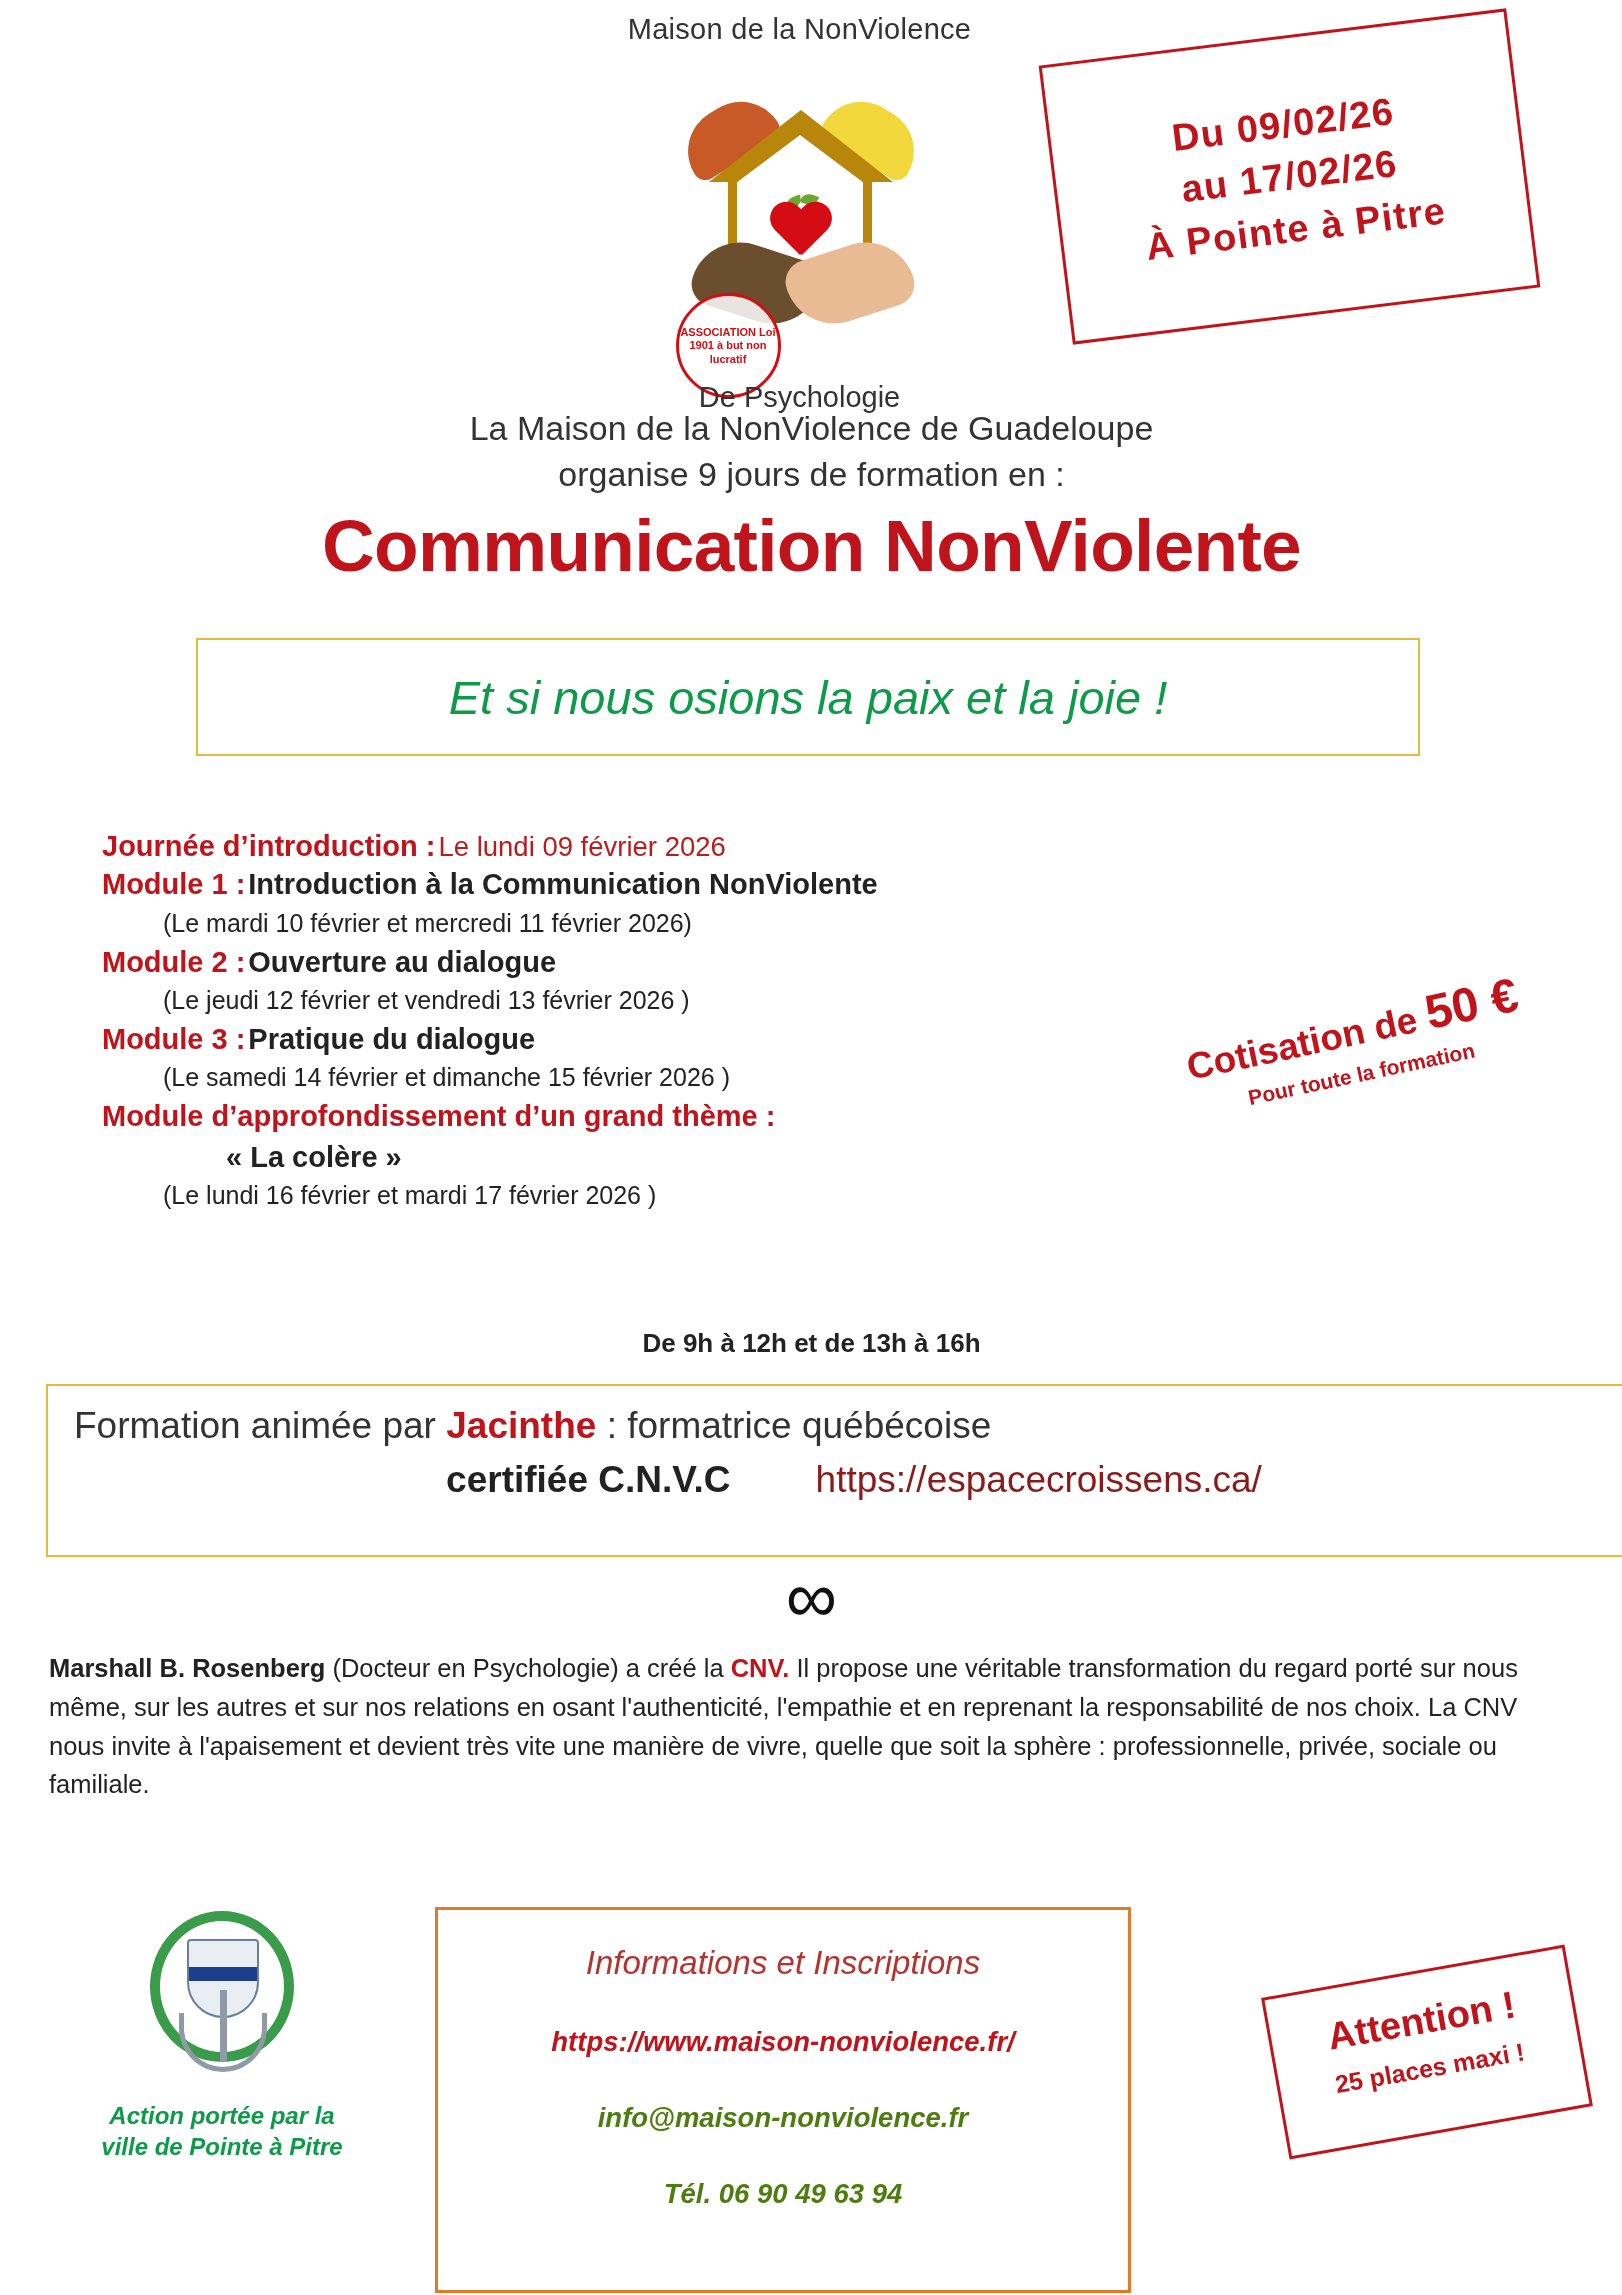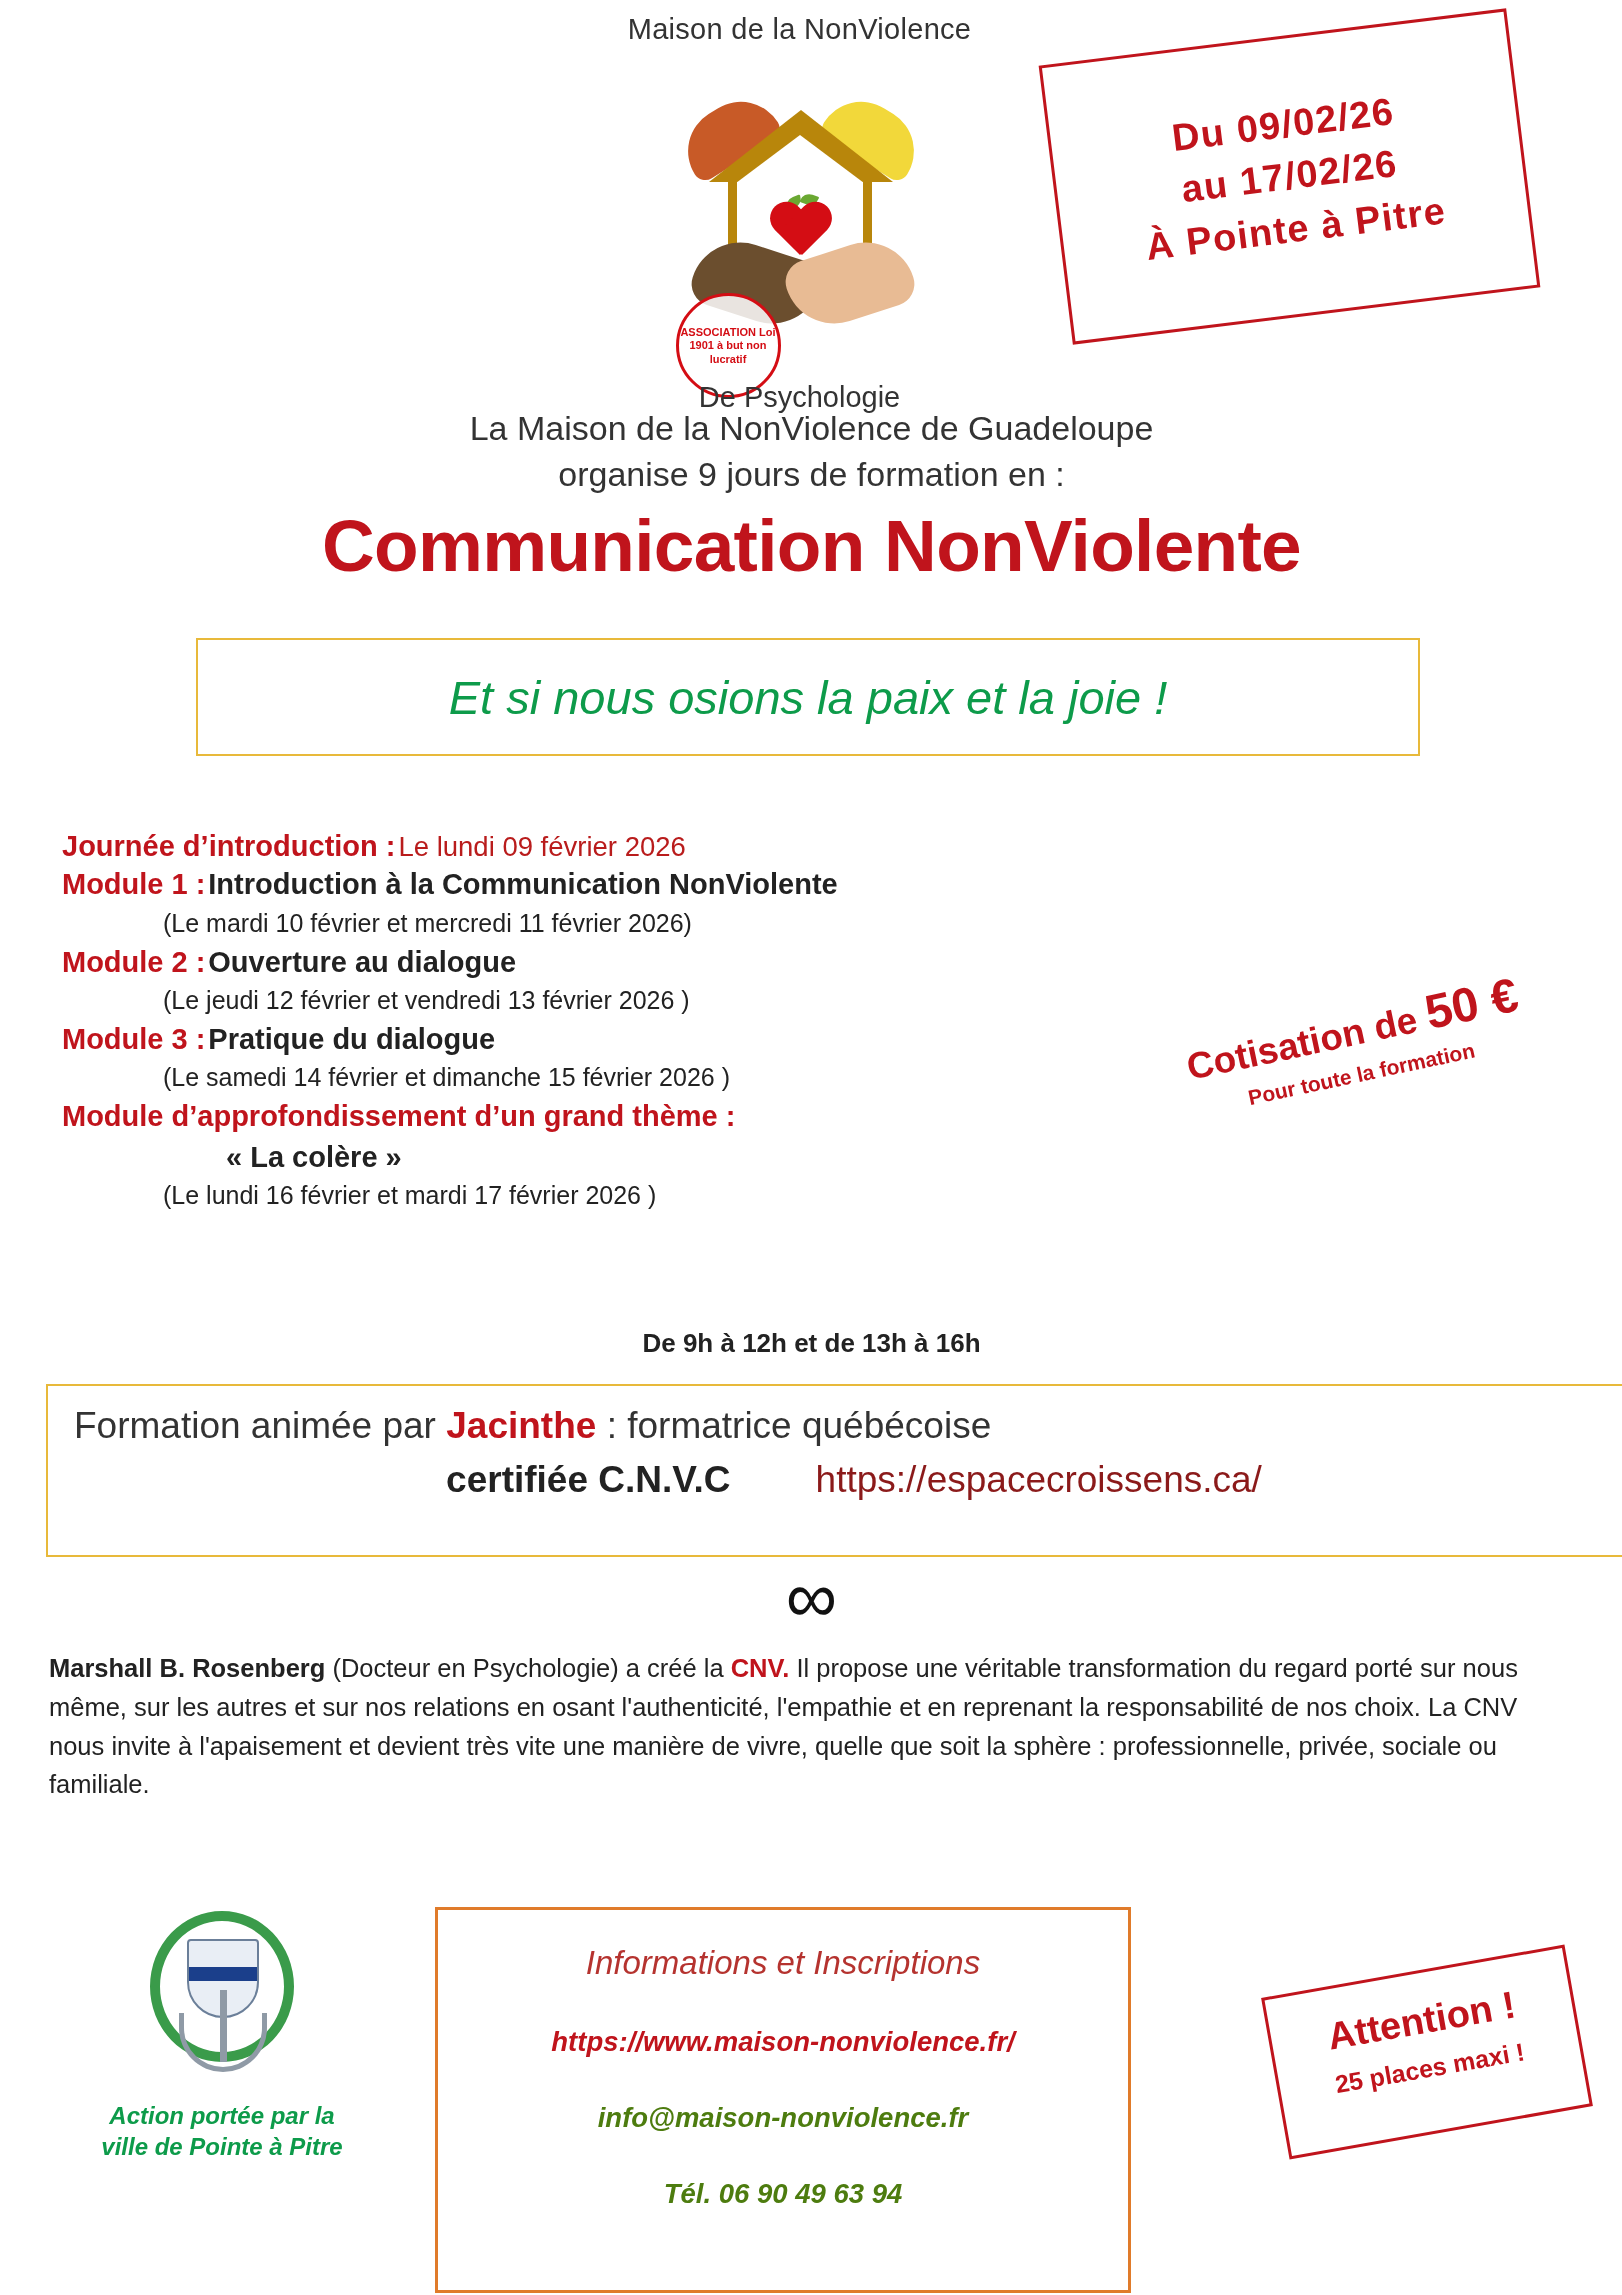--- a/index.html
+++ b/index.html
@@ -207,20 +207,21 @@
   }
   .prog-line {
     line-height: 1.28;
     margin-bottom: 1.3px;
     white-space: nowrap;
   }
   .lbl {
     font-size: 29px;
     font-weight: bold;
     color: #c0141c;
+    margin-left: 40px;
   }
   .val {
     font-size: 27.5px;
     color: #b91c1c;
   }
   .val-b {
     font-size: 29px;
     font-weight: bold;
     color: #222222;
   }

